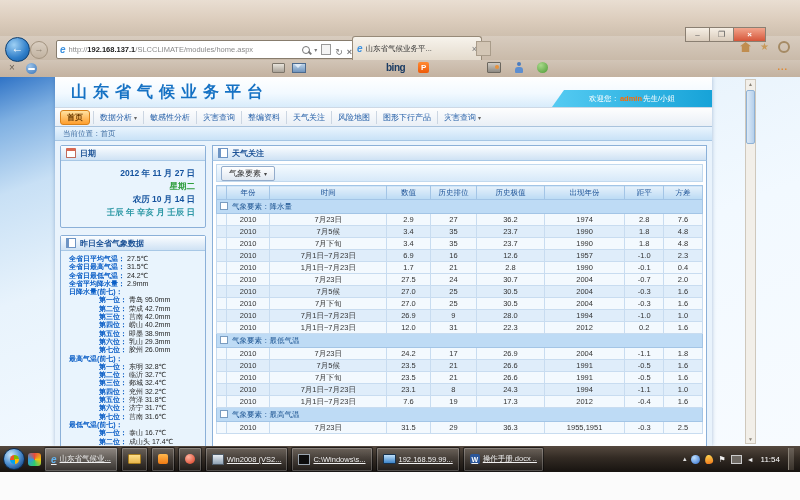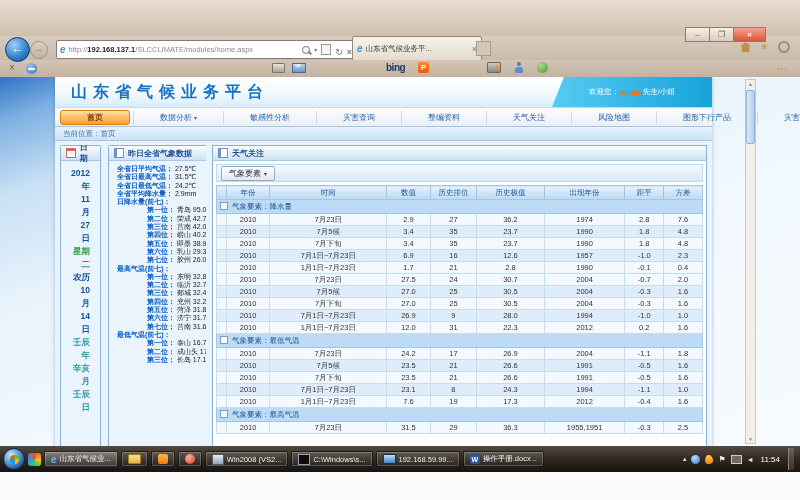--- a/index.html
+++ b/index.html
@@ -75,37 +75,37 @@
     background:linear-gradient(160deg,#2f73c6 0%,#7fb0e2 7%,#c8e0f5 18%,#e8f3fc 35%,#f2f9ff 60%,#f7fbff 100%);}
   .scrollbar{position:absolute;right:44px;top:2px;bottom:2px;width:9px;background:#f2efe9;border:1px solid #cfc8bc;}
   .sb-arrow{position:absolute;left:0;right:0;height:8px;text-align:center;font-size:5px;color:#8a8378;line-height:8px;}
   .sb-arrow.down{bottom:0;}
   .thumb{position:absolute;top:10px;left:0;right:0;height:52px;
     background:linear-gradient(90deg,#dce9f6,#b5d0ec);border:1px solid #8fb2d6;border-radius:2px;}
   .site{position:absolute;left:55px;top:0;right:88px;height:100%;background:#e9f3fc;
     box-shadow:0 0 4px rgba(30,80,140,.35);}
   .site-header{position:relative;height:30px;background:linear-gradient(#ffffff 0%,#f2f9ff 55%,#d8ecfb 100%);}
   .page-title{font-size:16px;font-weight:bold;color:#1672c4;letter-spacing:6px;line-height:30px;padding-left:16px;}
-  .welcome{position:absolute;right:0;bottom:0;height:30px;width:160px;
+  .welcome{position:absolute;right:0;bottom:0;height:17px;width:160px;
     background:linear-gradient(90deg,#55cbf2,#17a3d8);clip-path:polygon(12px 0,100% 0,100% 100%,0 100%);
     color:#fff;font-size:7.5px;display:flex;align-items:center;justify-content:center;gap:1px;}
   .welcome .user{color:#ff6a00;font-weight:bold;}
   .site-nav{height:18px;background:linear-gradient(#fefefe,#e9eff6);border-top:1px solid #cdd9e6;
     border-bottom:1px solid #a9c3dd;display:flex;align-items:center;padding-left:5px;list-style:none;margin:0;}
-  .nav-item{position:relative;padding:1px 26px;font-size:8px;color:#2660a8;white-space:nowrap;}
+  .nav-item{position:relative;padding:1px 6px;font-size:8px;color:#2660a8;white-space:nowrap;}
   .nav-item + .nav-item{border-left:1px solid #ccd6e2;}
   .nav-item.active{background:linear-gradient(#ffe2a2,#ff9e2c);border:1px solid #d8821a;border-radius:3px;
     color:#6b3a00;font-weight:bold;margin-right:3px;}
   .nav-item .arrow{font-size:6px;color:#666;margin-left:2px;}
   .nav-item .arrow:empty{display:none;}
   .breadcrumb-bar{height:13px;background:linear-gradient(#e9f4fd,#c9e2f7);border-bottom:1px solid #a6c6e4;
     display:flex;justify-content:space-between;align-items:center;padding:0 8px;font-size:7.5px;color:#39699f;}
   .bc-right span{margin-left:22px;}
   .content{display:flex;gap:6px;padding:4px 5px;height:303px;overflow:hidden;align-items:flex-start;}
-  .sidebar{width:146px;flex:none;display:flex;flex-direction:row;gap:7px;height:100%;overflow:hidden;}
+  .sidebar{width:146px;flex:none;display:flex;flex-direction:column;gap:7px;height:100%;overflow:hidden;}
   .panel{border:1px solid #8bb0d8;background:#e9f4fd;border-radius:2px;}
   .panel-hd{height:14px;background:linear-gradient(#fbfdff,#cfe2f4);border-bottom:1px solid #a8c8e6;
     display:flex;align-items:center;gap:4px;padding:0 5px;font-size:8px;font-weight:bold;color:#1c5296;}
   .icon-cal{width:8px;height:6px;background:#fff;border:1px solid #c06a5a;border-top:3px solid #d86750;border-radius:1px;}
   .icon-doc{width:6px;height:8px;background:#fff;border:1px solid #6d94c4;border-left:3px solid #6d94c4;}
   .date-body{padding:6px 10px 8px;text-align:right;font-size:8.5px;line-height:13px;color:#15539e;font-weight:bold;}
   .date-line.weekday{color:#2f9e3c;}
   .date-line.ganzhi{color:#2b97a4;}
   .weather-body{padding:4px 4px 4px 8px;font-size:7px;line-height:8.3px;}
   .wline{display:flex;white-space:nowrap;}
@@ -131,24 +131,24 @@
   
   .taskbar{position:absolute;left:0;right:0;top:446px;height:26px;z-index:5;
     background:linear-gradient(#55493f,#332b24 45%,#171310);display:flex;align-items:center;gap:3px;padding:0 3px;}
   .orb{width:20px;height:20px;border-radius:50%;flex:none;
     background:radial-gradient(circle at 35% 30%,#cfe8fa,#5596d6 45%,#1c4f8e 80%);border:1px solid #0c2b4e;
     display:flex;align-items:center;justify-content:center;}
   .orbflag{width:9px;height:9px;border-radius:50%;
     background:conic-gradient(#7fbb00 0 25%,#ffba00 0 50%,#00a3ee 0 75%,#f3522a 0);}
   .quick{width:13px;height:13px;border-radius:3px;flex:none;
     background:conic-gradient(#e74c3c,#f1c40f,#2ecc71,#3498db,#e74c3c);}
-  .tbtn{height:16px;display:flex;align-items:center;gap:3px;padding:0 6px;border:1px solid rgba(0,0,0,.6);
+  .tbtn{height:25px;display:flex;align-items:center;gap:3px;padding:0 6px;border:1px solid rgba(0,0,0,.6);
     box-shadow:inset 0 0 0 1px rgba(255,255,255,.22);border-radius:2px;
     background:linear-gradient(rgba(255,255,255,.16),rgba(255,255,255,.03));
-    color:#f0f0f0;font-size:7.5px;max-width:86px;white-space:nowrap;overflow:hidden;flex:none;}
+    color:#f0f0f0;font-size:7.5px;max-width:86px;white-space:nowrap;overflow:hidden;flex:none;text-decoration:underline;}
   .tbtn.active{background:linear-gradient(rgba(255,255,255,.36),rgba(255,255,255,.12));}
   .tico{flex:none;}
   .tbtn.ie .tico::before{content:"e";color:#62b4f0;font-style:italic;font-weight:bold;font-size:10px;}
   .tbtn.folder .tico{width:11px;height:8px;background:linear-gradient(#ffe08a,#e8b64e);border:1px solid #a87d1e;border-radius:1px;}
   .tbtn.orange .tico{width:10px;height:10px;border-radius:2px;background:linear-gradient(#ffb84d,#f07a12);}
   .tbtn.media .tico{width:10px;height:10px;border-radius:50%;background:radial-gradient(circle at 35% 30%,#ffb3a0,#d8391c);}
   .tbtn.server .tico{width:10px;height:9px;background:linear-gradient(#e8edf2,#8fa2b4);border:1px solid #4e5a66;}
   .tbtn.console .tico{width:10px;height:9px;background:#0d0d0d;border:1px solid #9aa4ae;}
   .tbtn.remote .tico{width:11px;height:8px;background:linear-gradient(#bfe0fa,#3c84c8);border:1px solid #16324e;border-radius:1px;}
   .tbtn.word .tico{width:10px;height:10px;border-radius:2px;background:#2b579a;color:#fff;font-size:7px;font-weight:bold;

